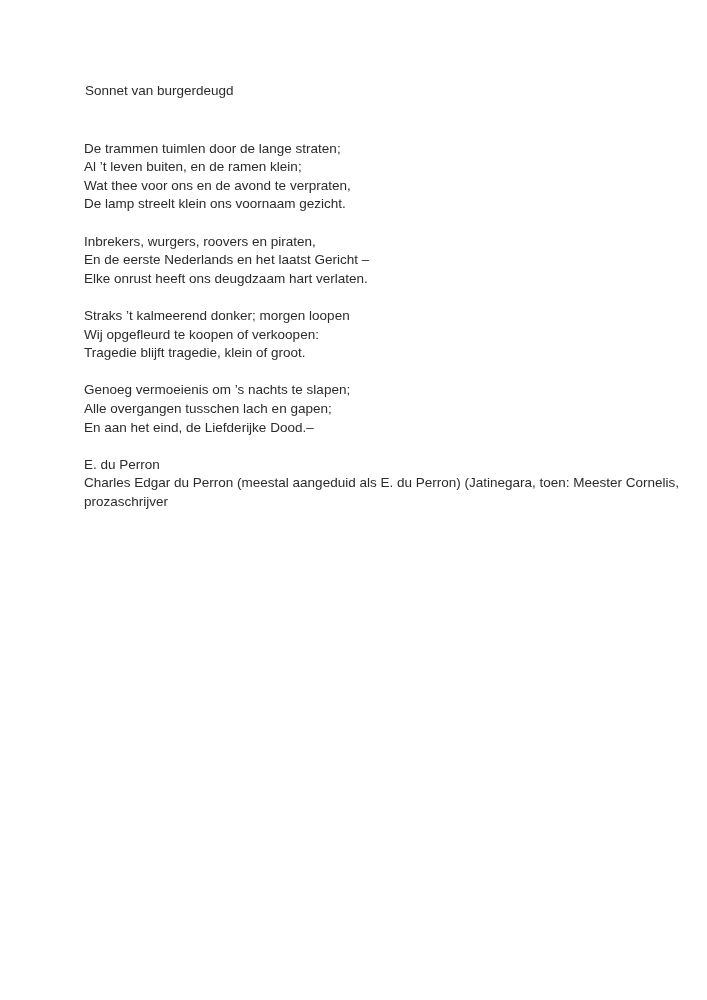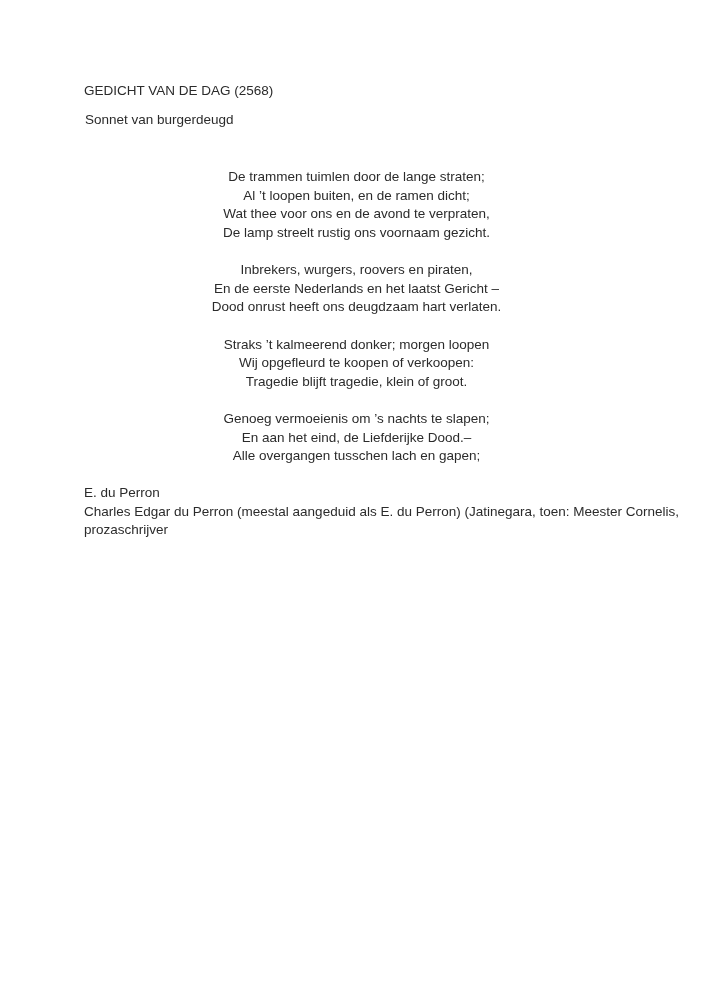--- a/index.html
+++ b/index.html
@@ -28,59 +28,57 @@
     margin: 0 0 10px 0;
     font-size: 13.5px;
     font-weight: normal;
     line-height: 18.6px;
   }
   .doc-subtitle {
     margin: 0 0 39px 1px;
   }
   .stanza {
     margin: 0 0 18.6px 0;
-    text-align: center;
   }
   .poem-line, .bio-line, .author-name {
     white-space: nowrap;
   }
 </style>
 </head>
 <body>
 
 <div class="page">
   <div class="content">
 
-    <h1 class="doc-title">GEDICHT VAN DE DAG (2568)</h1>
 
     <div class="doc-subtitle">Sonnet van burgerdeugd</div>
 
     <div class="stanza">
       <div class="poem-line">De trammen tuimlen door de lange straten;</div>
-      <div class="poem-line">Al ’t loopen buiten, en de ramen dicht;</div>
+      <div class="poem-line">Al ’t leven buiten, en de ramen klein;</div>
       <div class="poem-line">Wat thee voor ons en de avond te verpraten,</div>
-      <div class="poem-line">De lamp streelt rustig ons voornaam gezicht.</div>
+      <div class="poem-line">De lamp streelt klein ons voornaam gezicht.</div>
     </div>
 
     <div class="stanza">
       <div class="poem-line">Inbrekers, wurgers, roovers en piraten,</div>
       <div class="poem-line">En de eerste Nederlands en het laatst Gericht –</div>
-      <div class="poem-line">Dood onrust heeft ons deugdzaam hart verlaten.</div>
+      <div class="poem-line">Elke onrust heeft ons deugdzaam hart verlaten.</div>
     </div>
 
     <div class="stanza">
       <div class="poem-line">Straks ’t kalmeerend donker; morgen loopen</div>
       <div class="poem-line">Wij opgefleurd te koopen of verkoopen:</div>
       <div class="poem-line">Tragedie blijft tragedie, klein of groot.</div>
     </div>
 
     <div class="stanza">
       <div class="poem-line">Genoeg vermoeienis om ’s nachts te slapen;</div>
+      <div class="poem-line">Alle overgangen tusschen lach en gapen;</div>
       <div class="poem-line">En aan het eind, de Liefderijke Dood.–</div>
-      <div class="poem-line">Alle overgangen tusschen lach en gapen;</div>
     </div>
 
     <div class="author-block">
       <div class="author-name">E. du Perron</div>
       <div class="bio-line">Charles Edgar du Perron (meestal aangeduid als E. du Perron) (Jatinegara, toen: Meester Cornelis,</div>
       <div class="bio-line">prozaschrijver</div>
     </div>
 
   </div>
 </div>

